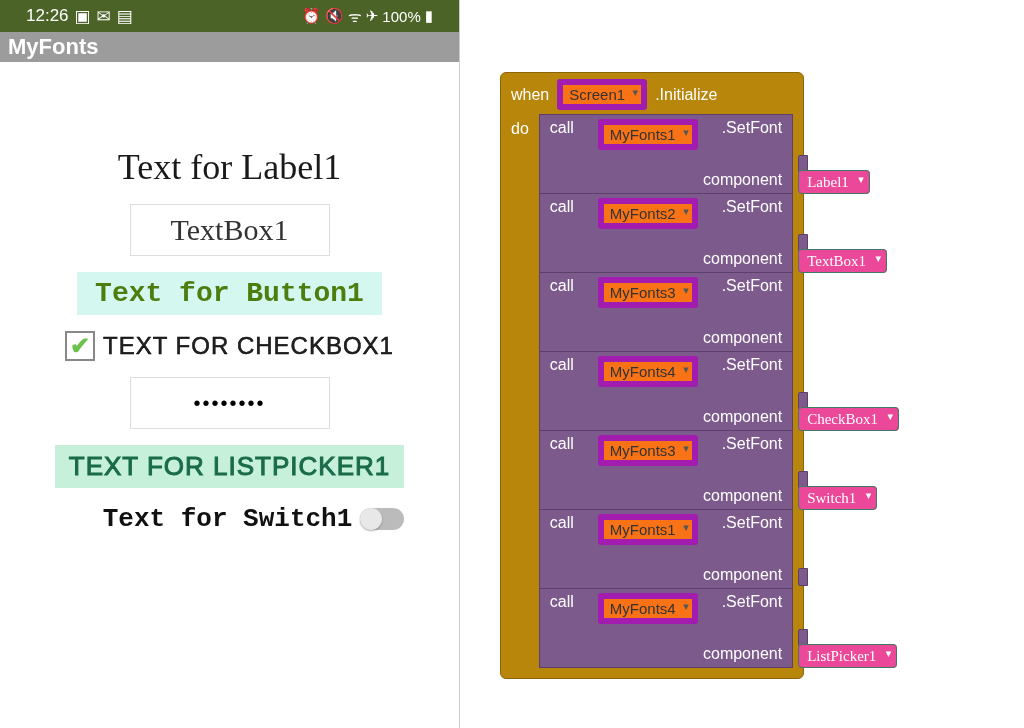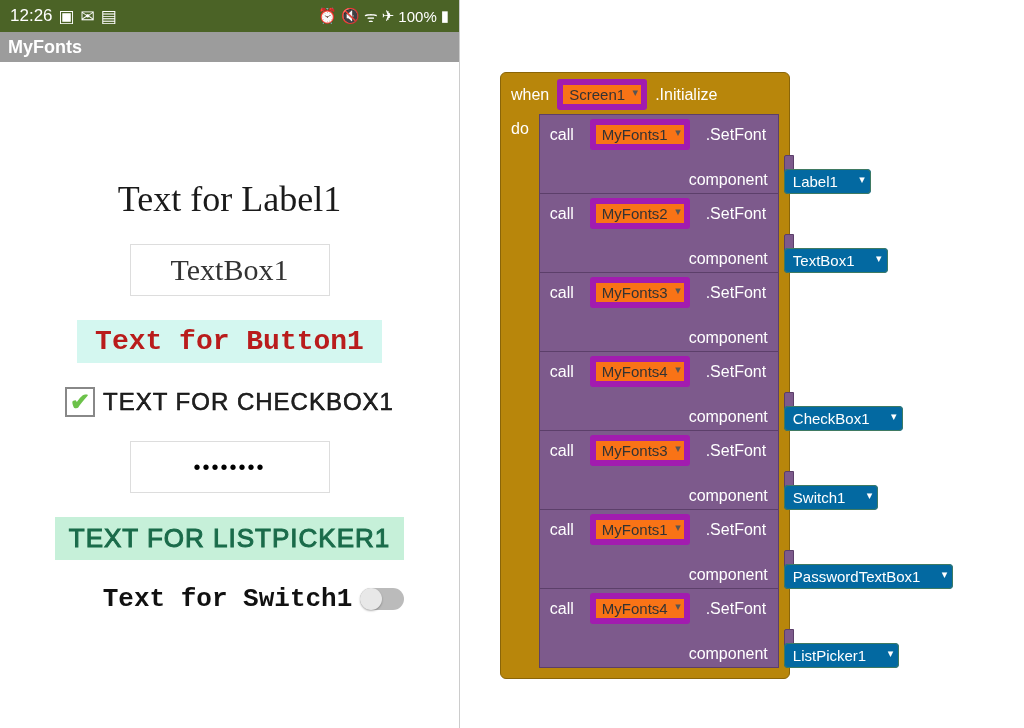--- a/index.html
+++ b/index.html
@@ -20,43 +20,43 @@
     display: flex;
     flex-direction: column;
   }
   .status-bar {
     height: 32px;
     background: #4b6326;
     color: #fff;
     display: flex;
     align-items: center;
     justify-content: space-between;
-    padding: 0 10px;
+    padding: 0 26px;
     font-size: 17px;
   }
   .status-left { display: flex; align-items: center; gap: 6px; }
   .status-right { display: flex; align-items: center; gap: 4px; font-size: 15px; }
   .title-bar {
     height: 30px;
     background: #9c9c9c;
     color: #fff;
     font-weight: bold;
-    font-size: 18px;
+    font-size: 22px;
     padding: 4px 8px;
     display: flex;
     align-items: center;
   }
   .phone-content {
     flex: 1;
     background: #fff;
     display: flex;
     flex-direction: column;
     align-items: center;
-    padding-top: 116px;
-    gap: 24px;
+    padding-top: 84px;
+    gap: 16px;
   }
   .label1 {
     font-family: "Brush Script MT", "Segoe Script", cursive;
     font-size: 36px;
     color: #1a1a1a;
   }
   .textbox1 {
     width: 200px;
     height: 52px;
     border: 1px solid #ddd;
@@ -65,21 +65,21 @@
     text-align: center;
     color: #333;
   }
   .button1 {
     background: #d4f7f0;
     border: none;
     font-family: "Courier New", monospace;
     font-weight: bold;
     font-size: 28px;
     padding: 6px 18px;
-    color: #b91c1c;
+    color: #4d7c0f;
   }
   .checkbox-row {
     display: flex;
     align-items: center;
     gap: 8px;
   }
   .checkbox-box {
     width: 30px; height: 30px;
     border: 2px solid #888;
     display: flex;
@@ -191,22 +191,21 @@
     border: 1px solid #5c3f6a;
     color: #fff;
     font-size: 16px;
     padding: 4px 10px 4px 10px;
     position: relative;
     min-width: 240px;
   }
   .call-block + .call-block { border-top: none; }
   .call-row1 {
     display: flex;
-    align-items: center;
-    gap: 16px;
+    gap: 24px;
   }
   .call-row2 {
     display: flex;
     align-items: center;
     justify-content: flex-end;
     gap: 6px;
     margin-top: 21px;
   }
   .dropdown-chip {
     background: #f97316;
@@ -225,29 +224,30 @@
     font-size: 11px;
     color: #555;
   }
   .comp-chip-wrap {
     position: absolute;
     left: 100%;
     bottom: 2px;
     margin-left: 6px;
   }
   .comp-chip {
-    background: #0369a1;
+    background: #ec4899;
     color: #fff;
     border: 1px solid #3f7a62;
     border-radius: 4px;
-    padding: 3px 32px 3px 8px;
+    padding: 3px 20px 3px 8px;
     font-size: 15px;
     white-space: nowrap;
     position: relative;
     cursor: pointer;
+    font-family: Liberation Serif, serif;
   }
   .comp-chip::after {
     content: "▾";
     position: absolute;
     right: 5px;
     font-size: 11px;
   }
   .comp-socket {
     display:inline-block;
     width:10px;height:18px;
@@ -375,21 +375,21 @@
 
           <div class="call-block">
             <div class="call-row1">
               <span>call</span>
               <span class="dropdown-chip">MyFonts1</span>
               <span>.SetFont</span>
             </div>
             <div class="call-row2">
               <span>component</span>
             </div>
-            <span class="comp-chip-wrap"><span class="comp-socket"></span><span class="comp-chip">PasswordTextBox1</span></span>
+            <span class="comp-chip-wrap"><span class="comp-socket"></span></span>
           </div>
 
           <div class="call-block">
             <div class="call-row1">
               <span>call</span>
               <span class="dropdown-chip">MyFonts4</span>
               <span>.SetFont</span>
             </div>
             <div class="call-row2">
               <span>component</span>

